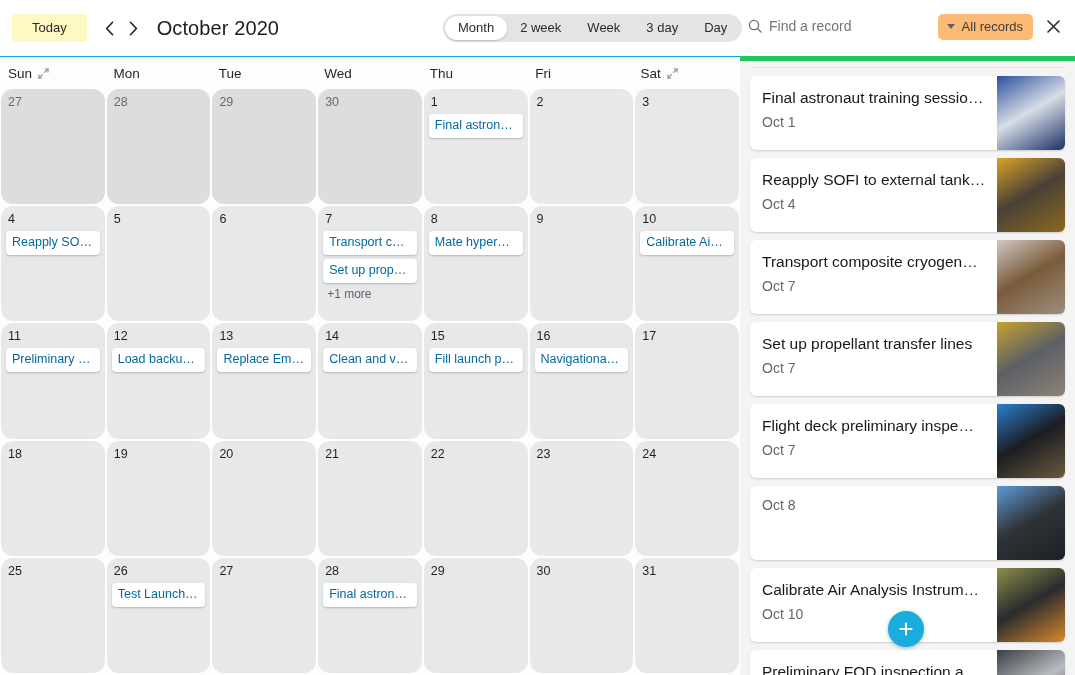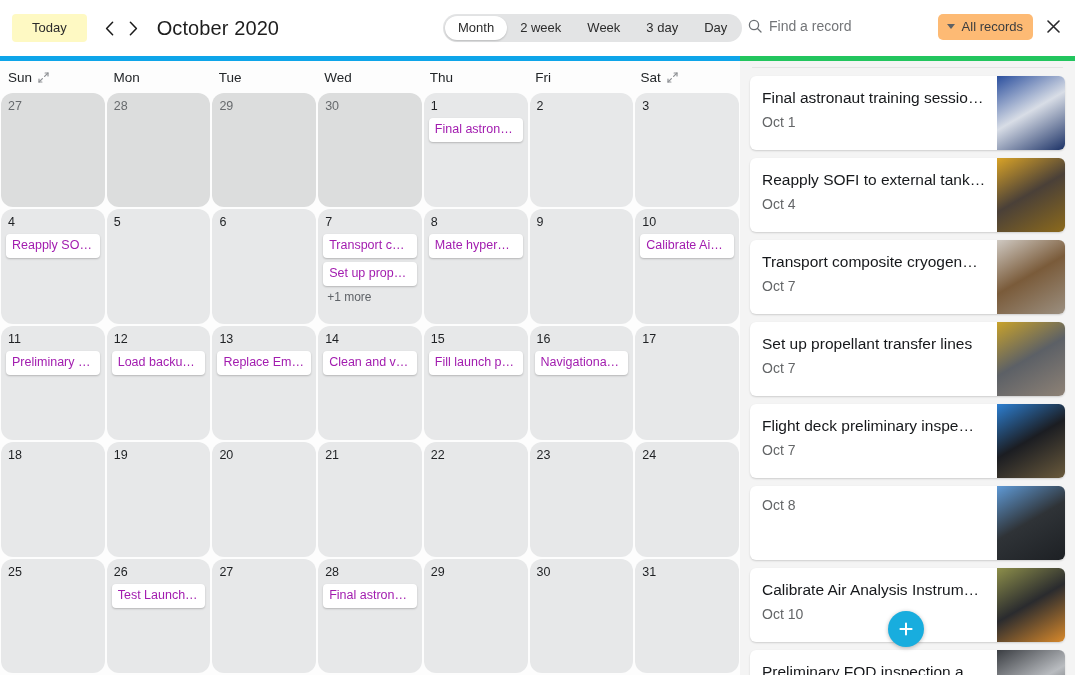--- a/index.html
+++ b/index.html
@@ -73,21 +73,21 @@
   }
 
   
   .body { flex: 1 1 auto; display: flex; min-height: 0; }
 
   
   .calendar {
     width: 740px; flex: 0 0 740px;
     display: flex; flex-direction: column;
     background: #fdfdfd;
-    border-top: 5px solid #0ea5e9;
+    border-top: 1px solid #0ea5e9;
     min-height: 0;
   }
   .dow-row {
     display: grid; grid-template-columns: repeat(7, 1fr);
     height: 32px; flex: 0 0 32px; align-items: center;
     padding: 0 1px;
   }
   .dow {
     display: flex; align-items: center; gap: 6px;
     padding-left: 7px; font-size: 13.5px; color: #232629;
@@ -104,21 +104,21 @@
     padding: 5px 5px 0 5px; overflow: hidden; cursor: pointer;
     display: flex; flex-direction: column; min-width: 0;
   }
   .daycell.outside { background: #dcdddd; }
   .daycell.outside .daynum { color: #676a6d; }
   .daynum { font-size: 12.5px; color: #1f2124; line-height: 16px; padding-left: 2px; margin-bottom: 4px; }
 
   .chip {
     background: #ffffff; border-radius: 4px;
     box-shadow: 0 1px 2px rgba(0,0,0,.22);
-    font-size: 12.5px; color: #a21caf;
+    font-size: 12.5px; color: #0369a1;
     padding: 5px 6px 6px 6px; margin-bottom: 4px;
     white-space: nowrap; overflow: hidden; text-overflow: ellipsis;
     line-height: 13px; cursor: pointer;
   }
   .more { font-size: 12px; color: #5f6368; padding-left: 4px; line-height: 14px; cursor: pointer; }
 
   
   .records {
     flex: 1 1 auto; position: relative;
     background: #f4f4f4;

